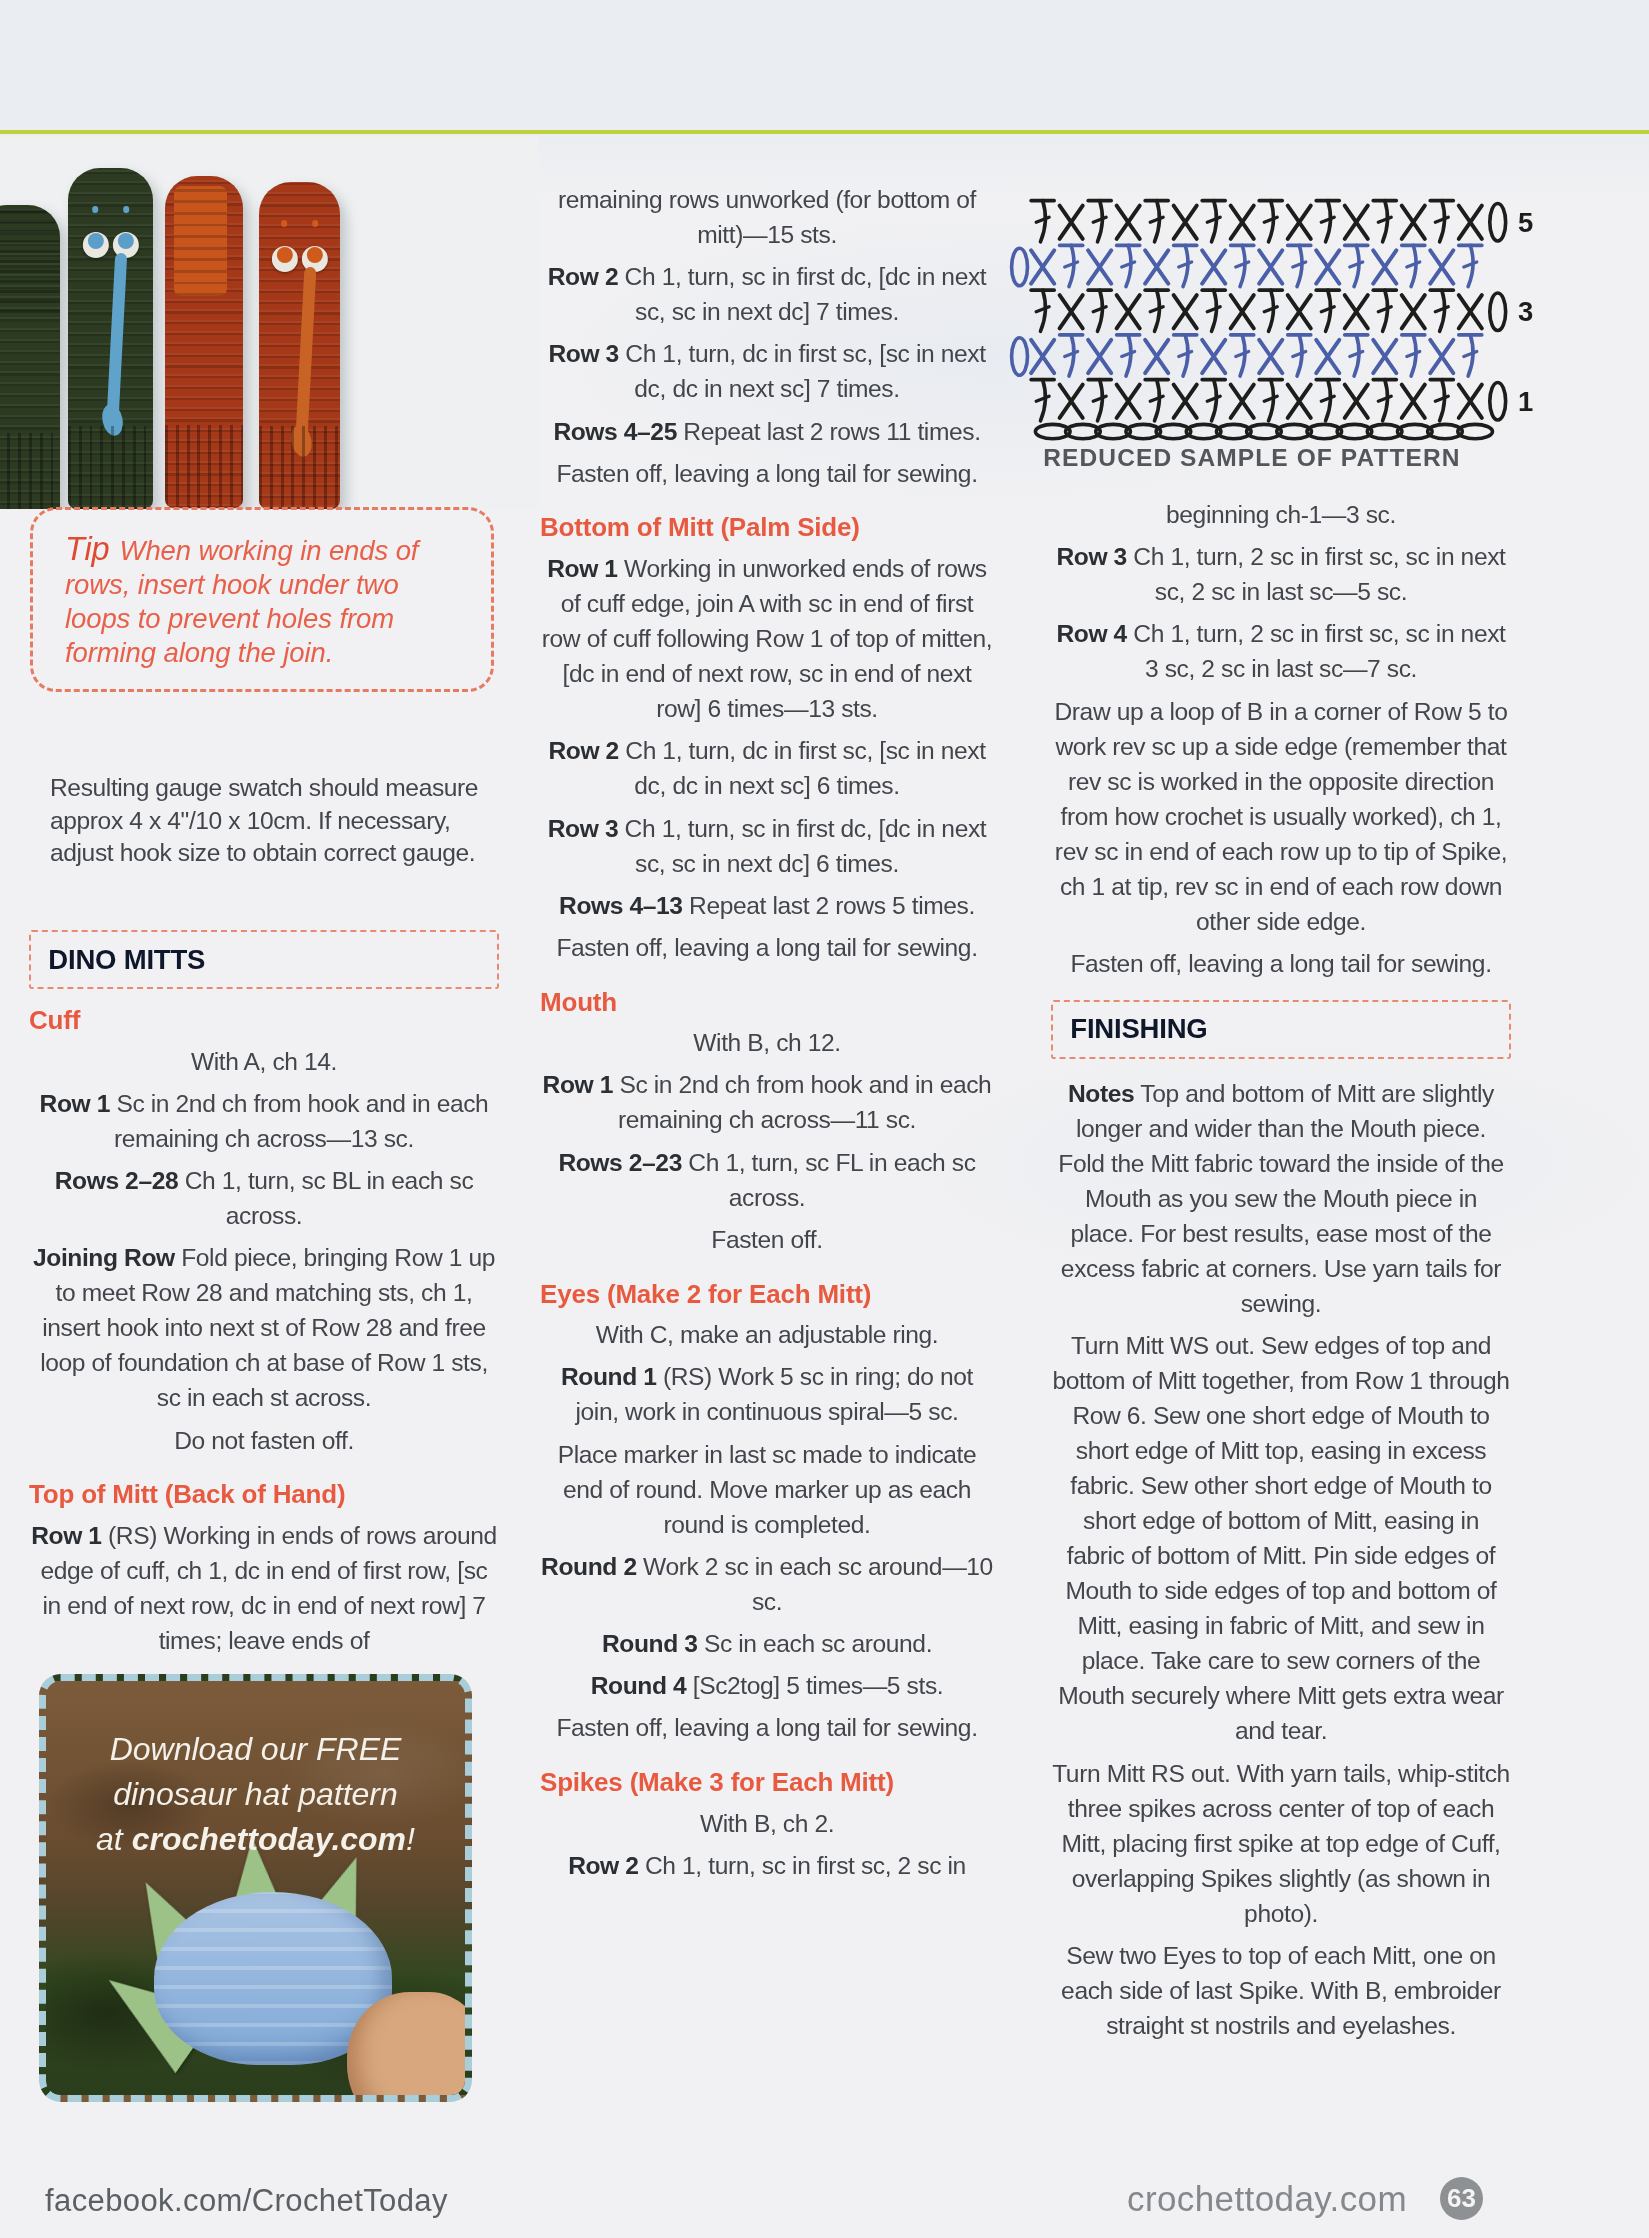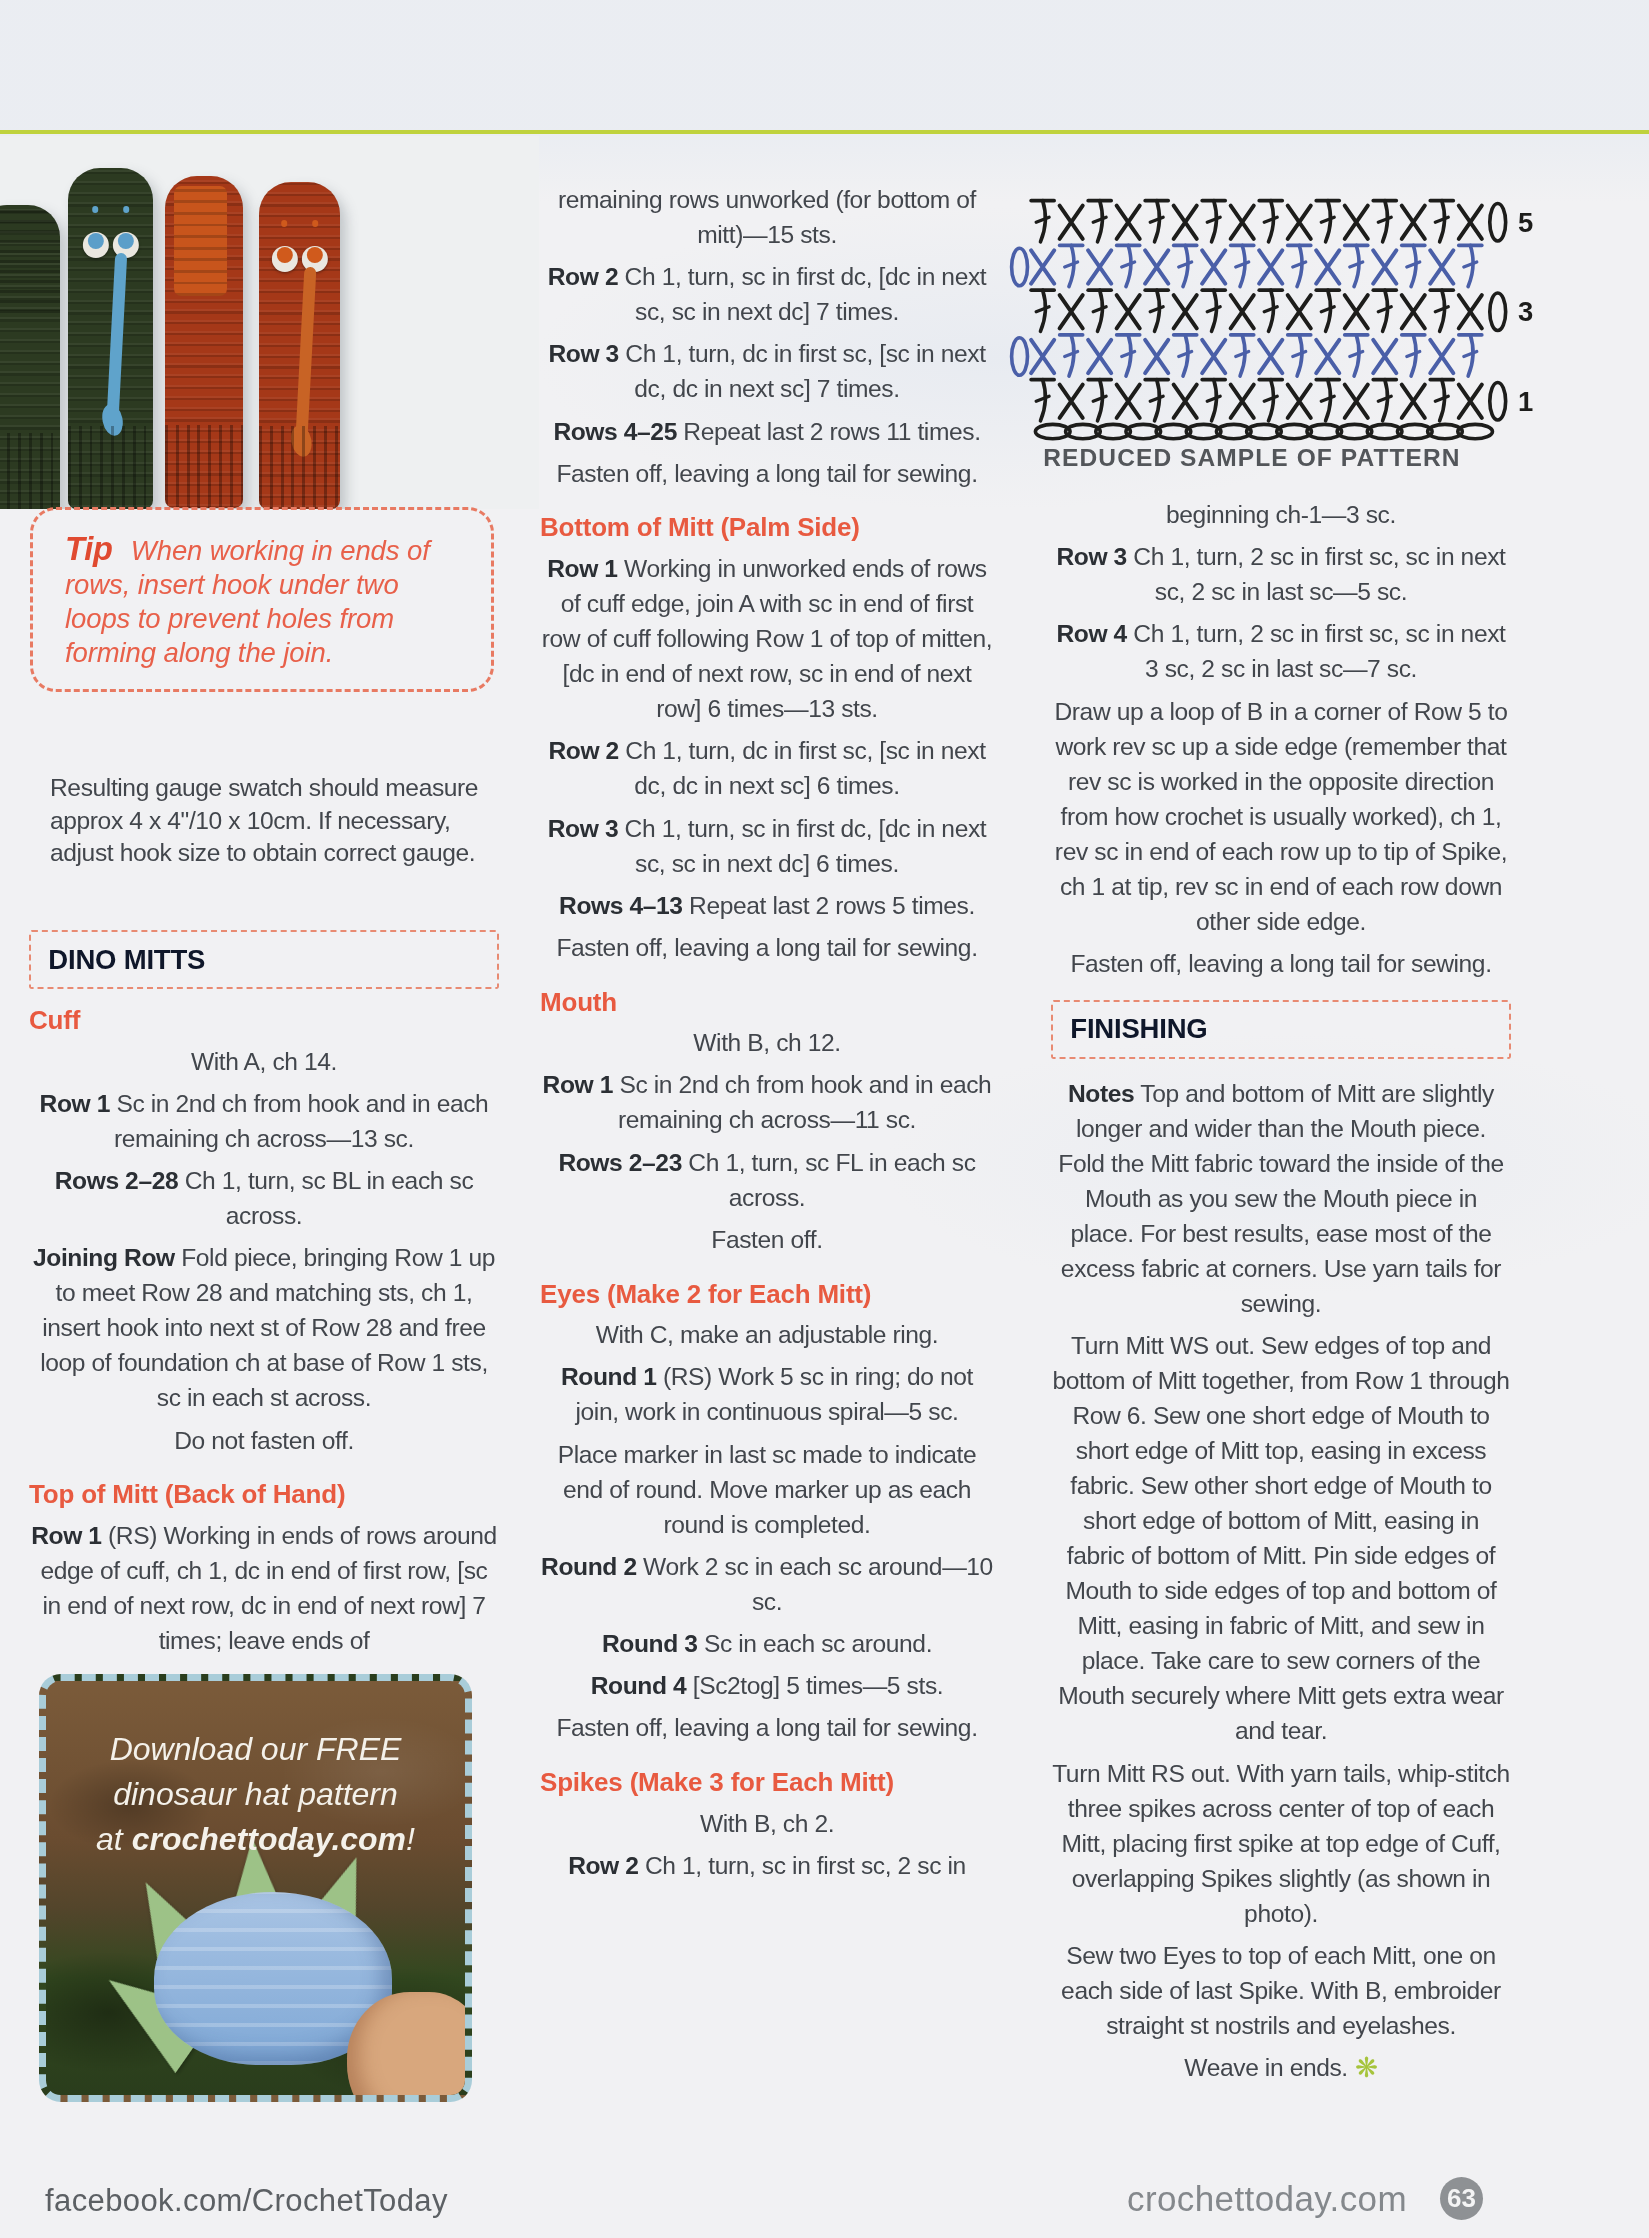--- a/index.html
+++ b/index.html
@@ -34,21 +34,21 @@
   }
   .flower{color:#a6c43c;font-size:27.5px;margin-left:7.2px;vertical-align:-1.4px;}
 
   
   .tipbox{
     position:absolute;left:30px;top:507px;width:464px;box-sizing:border-box;
     border:3.6px dashed #e87a62;border-radius:26px;
     padding:21.7px 29px 19px 32px;
   }
   .tipbox .tiptext{font-style:italic;color:#e8604a;font-size:27.5px;line-height:34px;letter-spacing:-0.1px;}
-  .tipbox .tiplabel{font-weight:bold;font-size:32.5px;color:#e04a30;font-style:italic;margin-right:18px;}
+  .tipbox .tiplabel{font-weight:normal;font-size:32.5px;color:#e04a30;font-style:italic;margin-right:10px;}
   .gauge{position:absolute;left:50px;top:724px;width:462px;margin-top:48px;}
   .gauge p{font-size:24.6px;line-height:32.5px;margin:0;letter-spacing:-0.4px;}
 
   
   .photo{position:absolute;left:0;top:136px;width:539px;height:373px;background:#eef0f1;overflow:hidden;}
   .mitt{position:absolute;border-radius:32px 32px 8.7px 8.7px;
     background-image:repeating-linear-gradient(0deg, rgba(0,0,0,.16) 0 2.2px, rgba(255,255,255,.05) 2.2px 4.3px, transparent 4.3px 10.8px);
     box-shadow:5.8px 7.2px 13px rgba(70,80,90,.28);}
   .mitt .cuffrib{position:absolute;left:0;bottom:0;width:100%;height:83px;
     background:repeating-linear-gradient(90deg, rgba(0,0,0,.30) 0 2.9px, transparent 2.9px 10.8px);
@@ -213,21 +213,20 @@
     <p>beginning ch-1—3 sc.</p>
     <p><b>Row 3</b> Ch 1, turn, 2 sc in first sc, sc in next sc, 2 sc in last sc—5 sc.</p>
     <p><b>Row 4</b> Ch 1, turn, 2 sc in first sc, sc in next 3 sc, 2 sc in last sc—7 sc.</p>
     <p>Draw up a loop of B in a corner of Row 5 to work rev sc up a side edge (remember that rev sc is worked in the opposite direction from how crochet is usually worked), ch 1, rev sc in end of each row up to tip of Spike, ch 1 at tip, rev sc in end of each row down other side edge.</p>
     <p>Fasten off, leaving a long tail for sewing.</p>
     <div class="boxheader">FINISHING</div>
     <p><b>Notes</b> Top and bottom of Mitt are slightly longer and wider than the Mouth piece. Fold the Mitt fabric toward the inside of the Mouth as you sew the Mouth piece in place. For best results, ease most of the excess fabric at corners. Use yarn tails for sewing.</p>
     <p>Turn Mitt WS out. Sew edges of top and bottom of Mitt together, from Row 1 through Row 6. Sew one short edge of Mouth to short edge of Mitt top, easing in excess fabric. Sew other short edge of Mouth to short edge of bottom of Mitt, easing in fabric of bottom of Mitt. Pin side edges of Mouth to side edges of top and bottom of Mitt, easing in fabric of Mitt, and sew in place. Take care to sew corners of the Mouth securely where Mitt gets extra wear and tear.</p>
     <p>Turn Mitt RS out. With yarn tails, whip-stitch three spikes across center of top of each Mitt, placing first spike at top edge of Cuff, overlapping Spikes slightly (as shown in photo).</p>
     <p>Sew two Eyes to top of each Mitt, one on each side of last Spike. With B, embroider straight st nostrils and eyelashes.</p>
-    <p>Weave in ends.<span class="flower">❋</span></p>
   </div>
 
 <div class="chartwrap">
   <svg id="chart-svg" width="537" height="312" viewBox="0 0 744 432" xmlns="http://www.w3.org/2000/svg">
       <ellipse cx="62" cy="372" rx="24" ry="10" fill="none" stroke="#1d1d1b" stroke-width="5"></ellipse>
       <ellipse cx="103.8" cy="372" rx="24" ry="10" fill="none" stroke="#1d1d1b" stroke-width="5"></ellipse>
       <ellipse cx="145.6" cy="372" rx="24" ry="10" fill="none" stroke="#1d1d1b" stroke-width="5"></ellipse>
       <ellipse cx="187.39999999999998" cy="372" rx="24" ry="10" fill="none" stroke="#1d1d1b" stroke-width="5"></ellipse>
       <ellipse cx="229.2" cy="372" rx="24" ry="10" fill="none" stroke="#1d1d1b" stroke-width="5"></ellipse>
       <ellipse cx="271" cy="372" rx="24" ry="10" fill="none" stroke="#1d1d1b" stroke-width="5"></ellipse>

